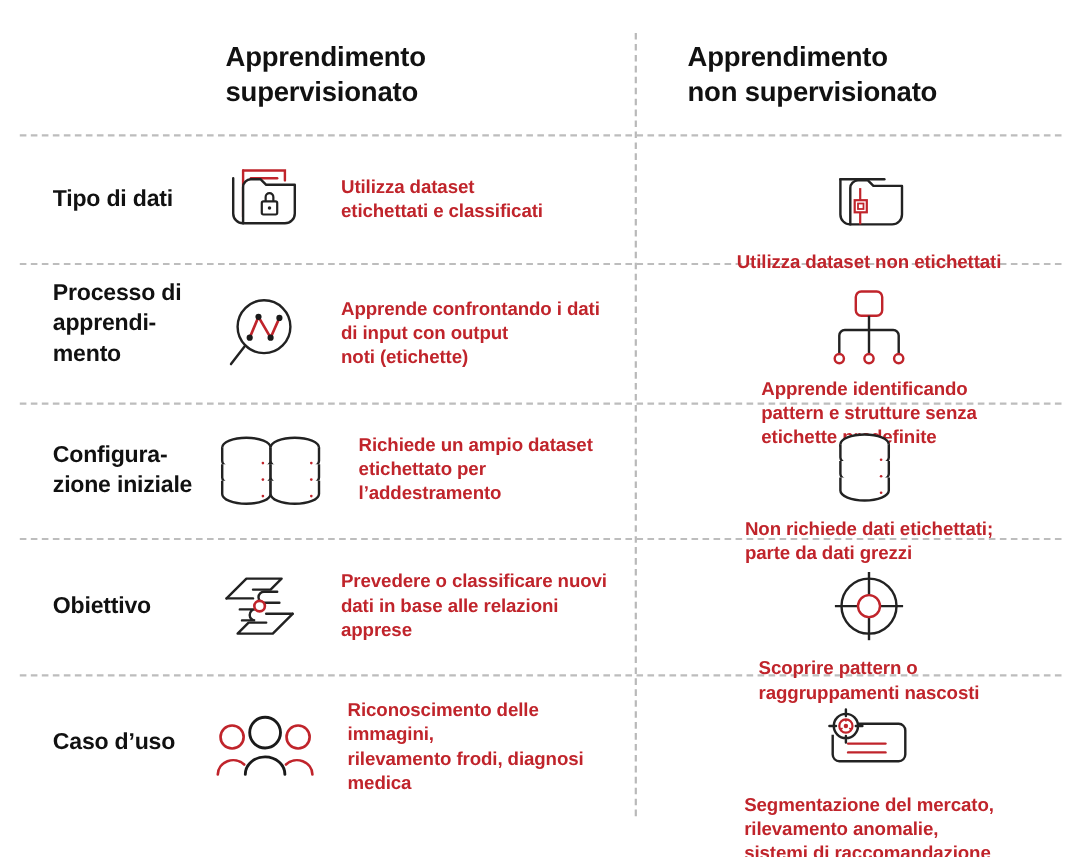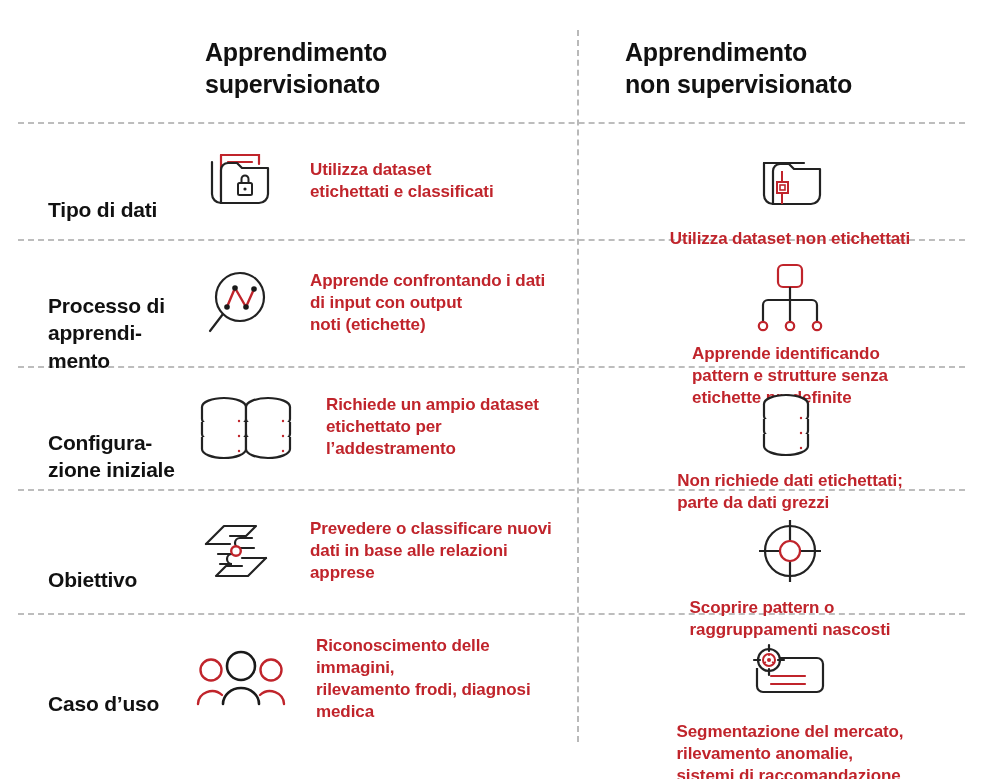--- a/index.html
+++ b/index.html
@@ -69,21 +69,20 @@
 
   .cell-label {
     position: absolute;
     left: 48px;
     width: 150px;
     font-size: 21px;
     font-weight: bold;
     color: #111111;
     line-height: 1.3;
     letter-spacing: -0.2px;
-    margin-top: 29px;
   }
 
   .cell {
     position: absolute;
     display: flex;
     align-items: center;
     gap: 10px;
   }
   .cell-left  { left: 198px; width: 370px; gap: 32px; }
   .cell-right { left: 600px; width: 380px; flex-direction: column; }
@@ -166,21 +165,21 @@
           <rect x="26" y="34" width="5" height="5" fill="none" stroke="#c0242b" stroke-width="1.6"></rect>
         </svg>
       </div>
       <div class="cell-text">
         <div>Utilizza dataset non etichettati</div>
       </div>
     </div>
   </div>
 
   <div class="row" style="top:239px; height:127px">
-    <div class="cell-label" style="top:24px">
+    <div class="cell-label" style="top:14px">
       <div>Processo di</div>
       <div>apprendi-</div>
       <div>mento</div>
     </div>
 
     <div class="cell cell-left" style="top:24px; height:80px">
       <div class="icon-box">
         <svg width="72" height="72" viewBox="0 0 72 72">
           <circle cx="38" cy="30" r="24" fill="#fff" stroke="#222" stroke-width="2.2"></circle>
           <path d="M21 47 L8 64" fill="none" stroke="#222" stroke-width="2.2" stroke-linecap="round"></path>

